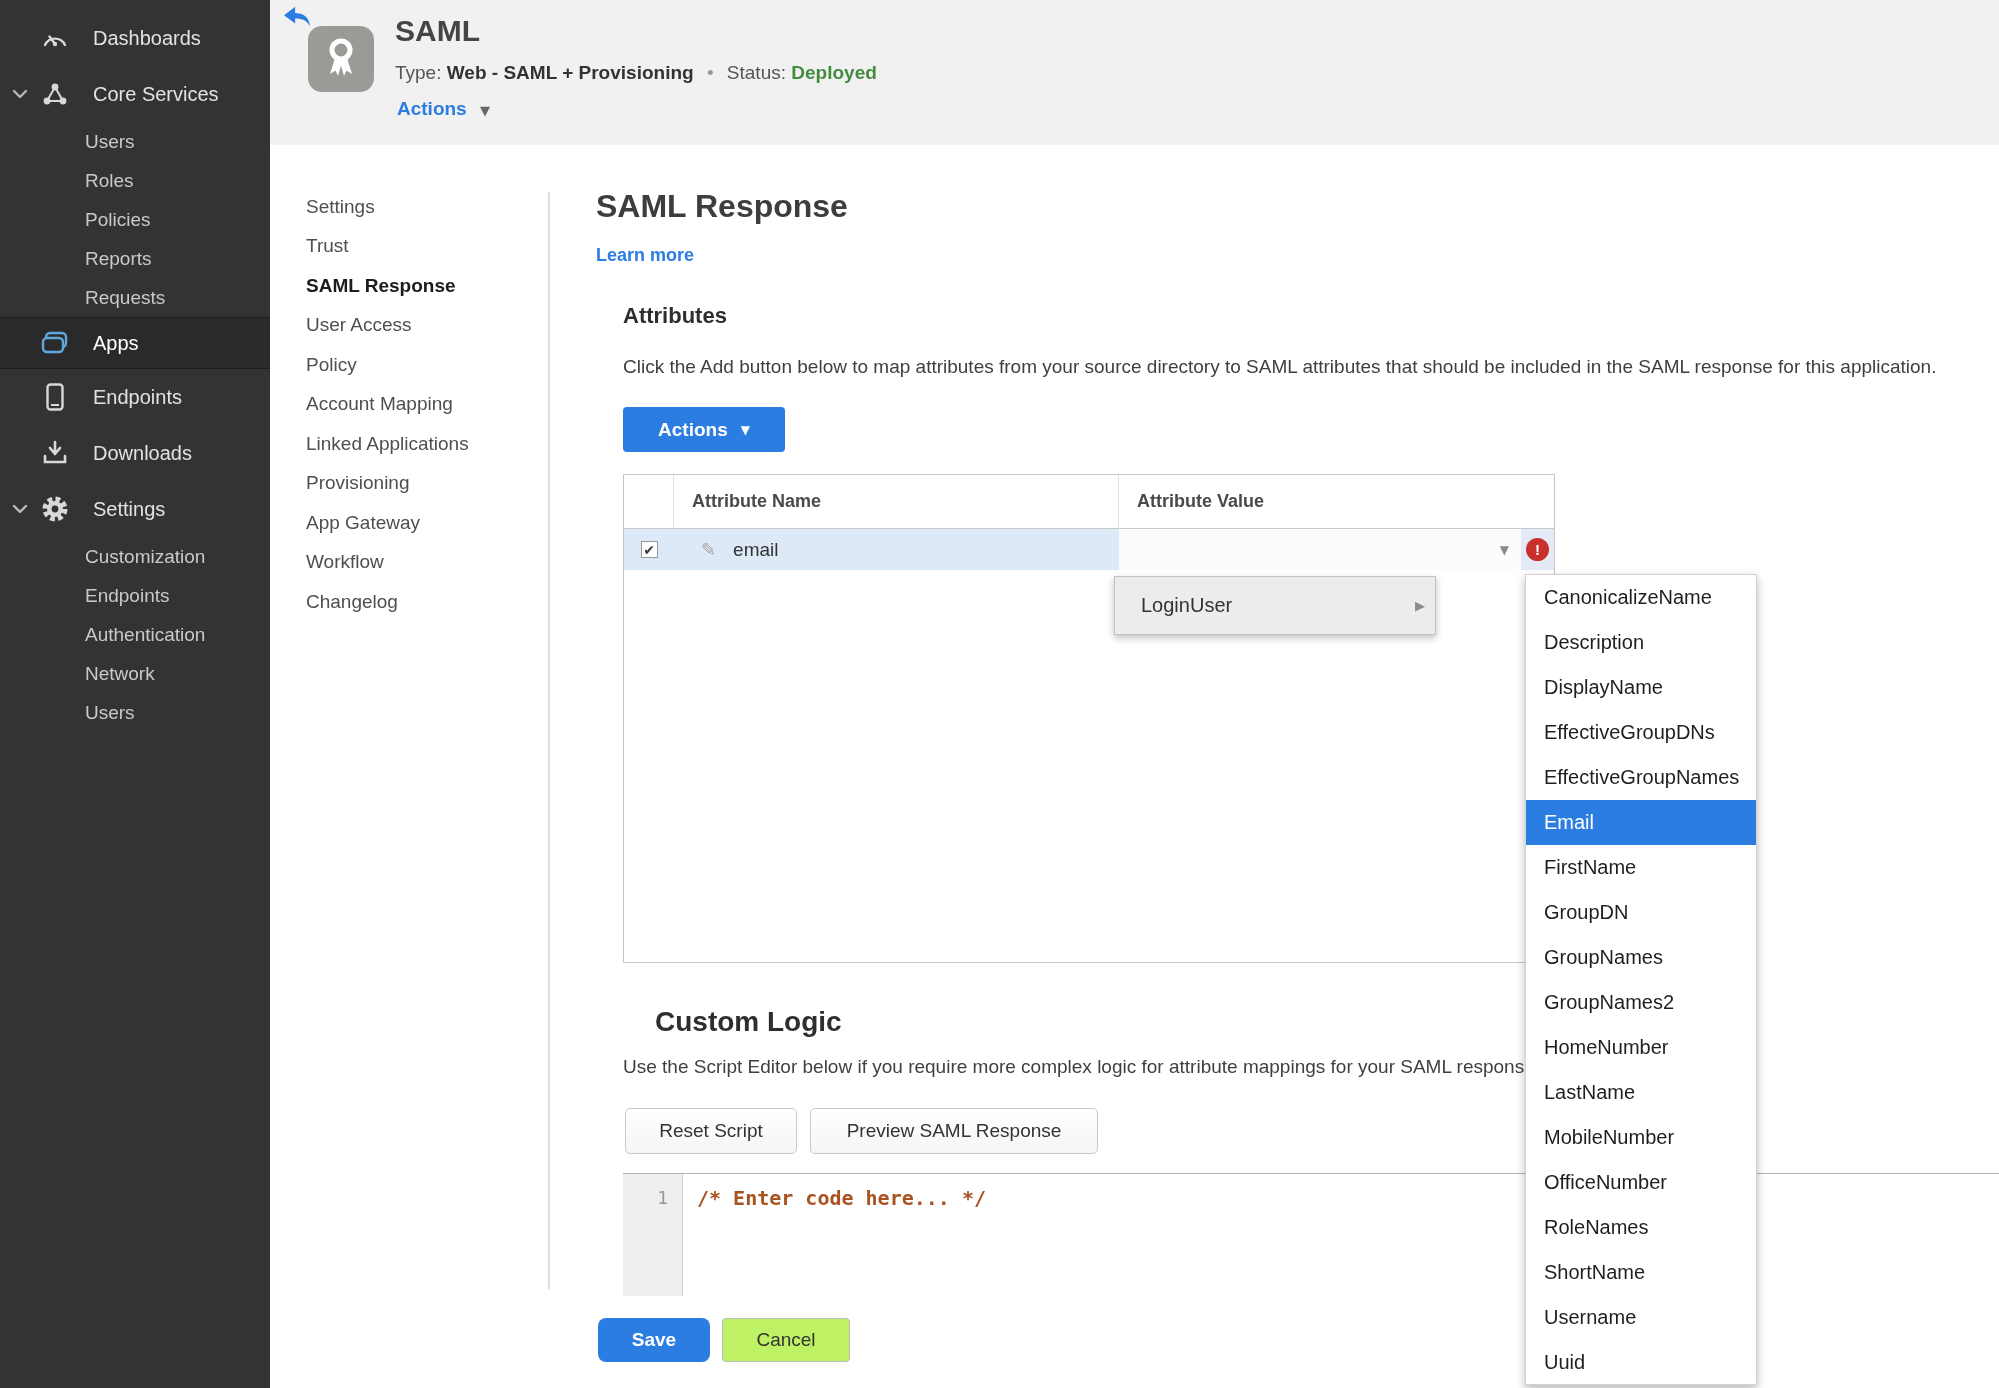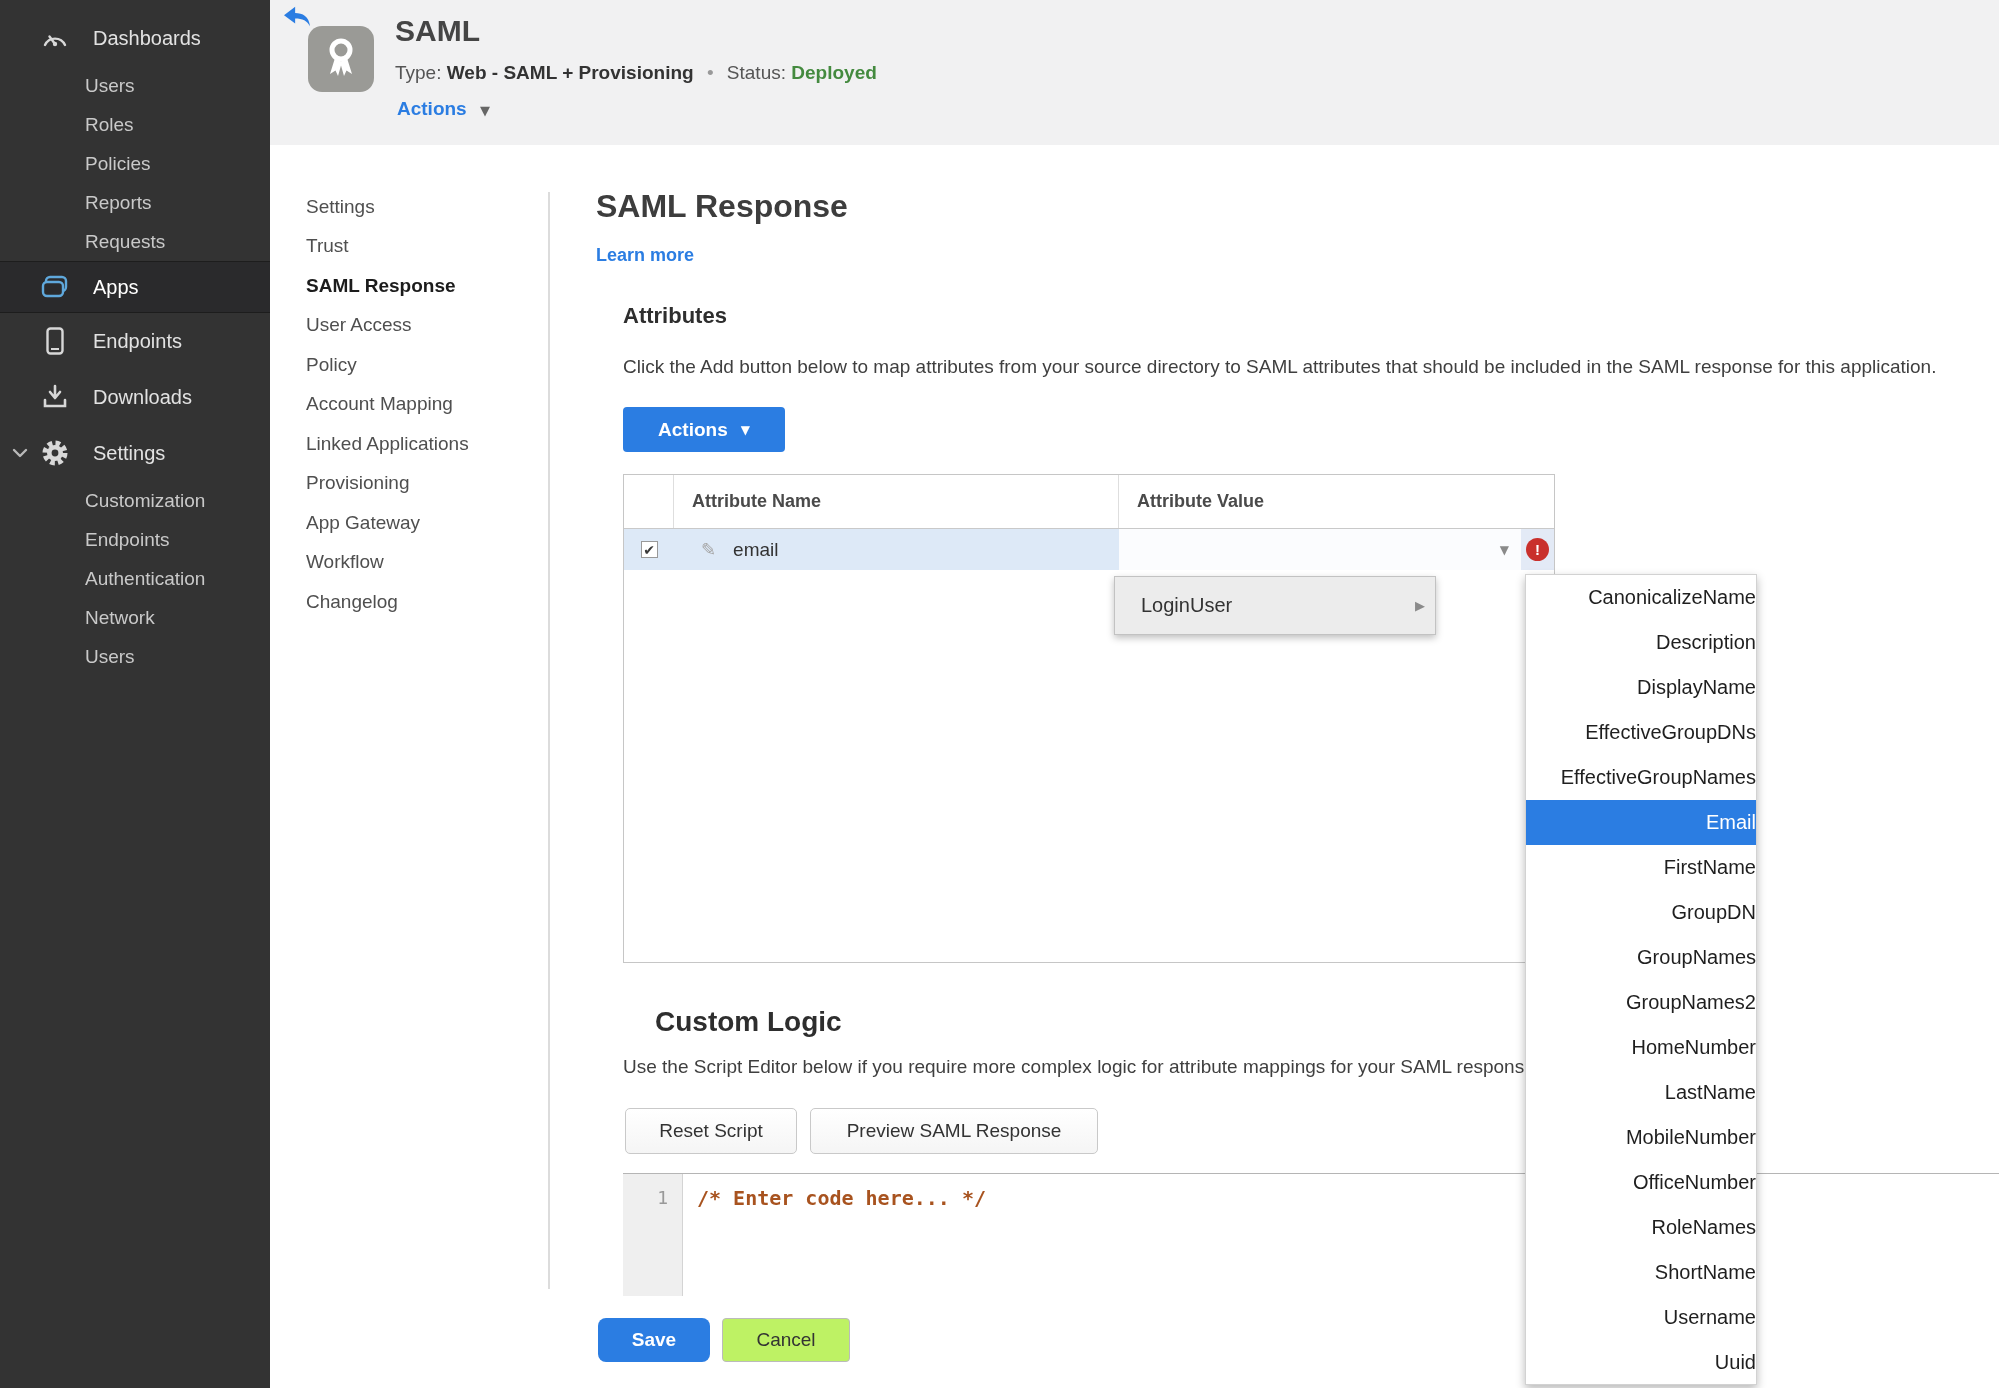--- a/index.html
+++ b/index.html
@@ -68,21 +68,21 @@
   .err-strip{position:absolute;left:402px;top:0;right:0;height:41px;background:#e3eaf6;display:flex;align-items:center;justify-content:center;}
   .err-badge{width:23px;height:23px;border-radius:50%;background:var(--red);color:#fff;font-size:15px;font-weight:bold;
     display:flex;align-items:center;justify-content:center;}
   
   .menu{position:absolute;left:1114px;top:576px;width:322px;height:59px;background:#ececec;border:1px solid #c2c2c2;
     box-shadow:0 3px 7px rgba(0,0,0,0.25);z-index:10;display:flex;align-items:center;cursor:pointer;}
   .menu .t{margin-left:26px;font-size:20px;color:#333;}
   .menu .sub-car{position:absolute;right:10px;font-size:13px;color:#8a8a8a;}
   .submenu{position:absolute;left:1525px;top:574px;width:232px;height:811px;background:#fff;border:1px solid #d2d2d2;
     box-shadow:0 4px 9px rgba(0,0,0,0.28);z-index:11;}
-  .submenu-item{height:45px;display:flex;align-items:center;padding-left:18px;font-size:20px;color:#1f1f1f;cursor:pointer;white-space:nowrap;justify-content:flex-end;}
+  .submenu-item{height:45px;display:flex;align-items:center;padding-left:18px;font-size:20px;color:#1f1f1f;cursor:pointer;white-space:nowrap;}
   .submenu-item.active{background:var(--accent);color:#fff;}
   
   .h2-logic{position:absolute;left:623px;top:1006px;font-size:28px;font-weight:bold;color:#2e2e2e;margin-left:32px;}
   .p-logic{position:absolute;left:623px;top:1056px;font-size:19px;color:#3f3f3f;white-space:nowrap;z-index:1;}
   .btn-plain{position:absolute;top:1108px;height:46px;background:linear-gradient(#ffffff,#f5f5f5);border:1px solid #c9c9c9;
     border-radius:5px;display:flex;align-items:center;justify-content:center;font-size:19px;color:#333;cursor:pointer;}
   .btn-reset{left:625px;width:172px;}
   .btn-preview{left:810px;width:288px;}
   .editor{position:absolute;left:623px;top:1173px;width:1376px;height:123px;background:#fff;border-top:1px solid #b5b5b5;display:flex;}
   .gutter{width:60px;background:#efefef;border-right:1px solid #d4d4d4;text-align:right;padding:13px 14px 0 0;
@@ -101,20 +101,36 @@
 <div class="sidebar">
   <div class="side-row">
     <span class="ic">
       <svg width="26" height="22" viewBox="0 0 26 22">
           <path d="M3 18 A11 11 0 0 1 23 18" fill="none" stroke="#d8d8d8" stroke-width="2.4" stroke-linecap="round"></path>
           <circle cx="13" cy="17" r="2.2" fill="#d8d8d8"></circle>
           <line x1="13" y1="17" x2="7.5" y2="9.5" stroke="#d8d8d8" stroke-width="2.4" stroke-linecap="round"></line>
         </svg>
     </span>
     <span class="lbl">Dashboards</span>
+  </div>
+  <div class="side-row">
+    <span class="chev">
+      <svg width="16" height="10" viewBox="0 0 16 10">
+          <polyline points="2,2 8,8 14,2" fill="none" stroke="#b9b9b9" stroke-width="2.4" stroke-linecap="round" stroke-linejoin="round"></polyline>
+        </svg>
+    </span>
+    <span class="ic">
+      <svg width="26" height="24" viewBox="0 0 26 24">
+          <circle cx="13" cy="5" r="3.4" fill="#d8d8d8"></circle>
+          <circle cx="5" cy="19" r="3.4" fill="#d8d8d8"></circle>
+          <circle cx="21" cy="19" r="3.4" fill="#d8d8d8"></circle>
+          <path d="M13 5 L5 19 L21 19 Z" fill="none" stroke="#d8d8d8" stroke-width="2"></path>
+        </svg>
+    </span>
+    <span class="lbl">Core Services</span>
   </div>
   <div>
 
       <div class="side-sub">
         <span>Users</span>
       </div>
 
       <div class="side-sub">
         <span>Roles</span>
       </div>

